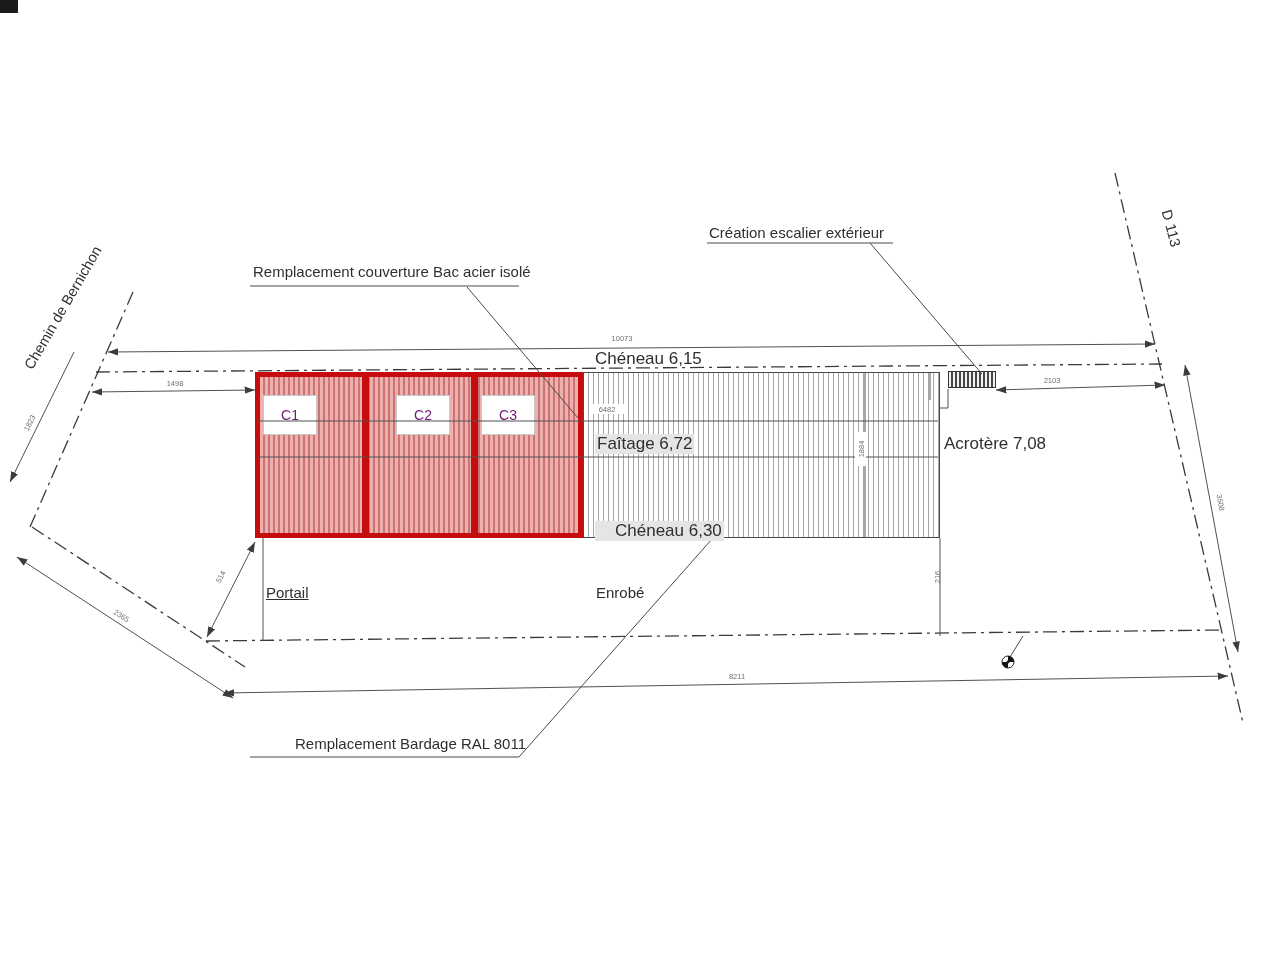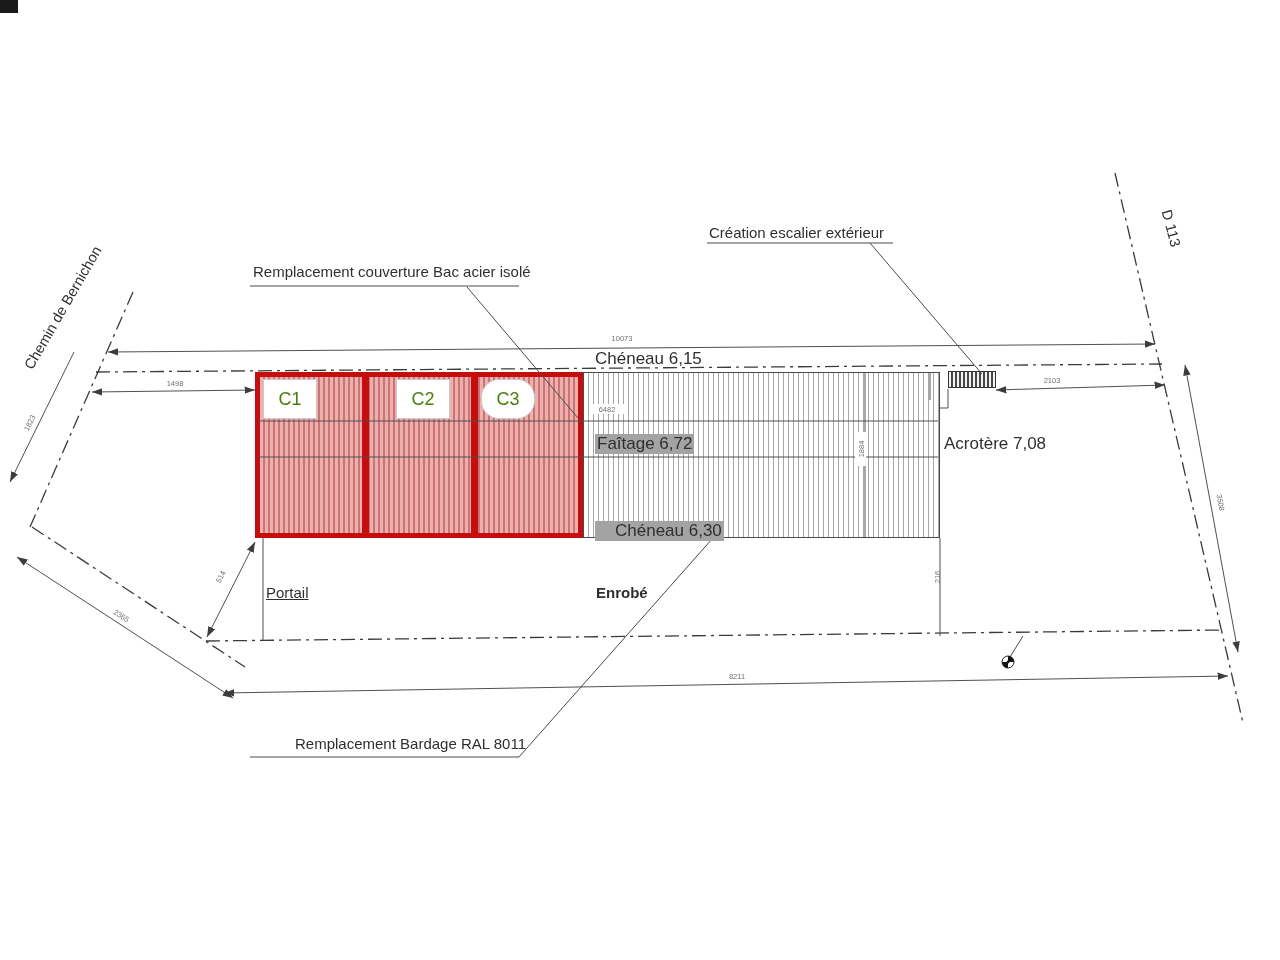--- a/index.html
+++ b/index.html
@@ -4,57 +4,57 @@
 <style>
   html,body{margin:0;padding:0;background:#ffffff;}
   .canvas{position:relative;width:1280px;height:960px;background:#fff;overflow:hidden;
           font-family:"Liberation Sans",sans-serif;color:#333;}
   .corner-mark{position:absolute;left:0;top:0;width:18px;height:13px;background:#1a1a1a;}
   
   .blk{position:absolute;box-sizing:border-box;}
   .red-section{left:255px;top:372px;width:328px;height:166px;border:5px solid #c60d0d;
      background:repeating-linear-gradient(90deg,#eeafaf 0 3px,#ca7474 3px 5px);}
   .red-divider{position:absolute;top:0;width:7px;height:156px;background:#c60d0d;}
-  .cell-box{position:absolute;top:2px;width:52px;height:38px;background:#fff;border:1px solid #c9c9c9;
-     display:flex;align-items:center;justify-content:center;font-size:18px;color:#4d7c0f;}
+  .cell-box{position:absolute;top:18px;width:52px;height:38px;background:#fff;border:1px solid #c9c9c9;
+     display:flex;align-items:center;justify-content:center;font-size:14px;color:#701a75;}
   .white-section{left:583px;top:372px;width:357px;height:166px;border:1px solid #4a4a4a;
      background:repeating-linear-gradient(90deg,#ffffff 0 4px,#a6a6a6 4px 5px);}
   .stair{left:948px;top:371px;width:48px;height:17px;border:1px solid #333;
      background:repeating-linear-gradient(90deg,#f2f2f2 0 2px,#474747 2px 4px);}
   
   svg.lines{position:absolute;left:0;top:0;pointer-events:none;}
   .bnd{stroke:#3a3a3a;stroke-width:1.3;fill:none;stroke-dasharray:14 5 3 5;}
   .dim{stroke:#3c3c3c;stroke-width:0.9;fill:none;}
   .wall{stroke:#505050;stroke-width:1;fill:none;}
   .lead{stroke:#4a4a4a;stroke-width:1;fill:none;}
   .dnum{font-family:"Liberation Sans",sans-serif;font-size:7.5px;fill:#6e6e6e;text-anchor:middle;}
   
   .lbl{position:absolute;font-size:15px;color:#2f2f2f;white-space:nowrap;}
   .lbl-big{font-size:17px;}
-  .lbl-bg{background:#a3a3a3;padding:0 2px;text-align:center;}
+  .lbl-bg{background:#e5e5e5;padding:0 2px;text-align:center;}
   .road-left{left:28px;top:360px;transform:rotate(-60deg);transform-origin:0 50%;font-size:14.5px;}
   .road-right{left:1174px;top:208px;transform:rotate(75deg);transform-origin:0 0;font-size:14.5px;}
 </style>
 </head>
 <body>
 
 <div class="canvas">
 
   <div class="corner-mark"></div>
 
   <div class="blk red-section">
     <div class="red-divider" style="left:102px;"></div>
     <div class="red-divider" style="left:211px;"></div>
     <div class="cell-box" style="left:3px;">
         <span>C1</span>
       </div>
     <div class="cell-box" style="left:112px;margin-left:24px;">
         <span>C2</span>
       </div>
-    <div class="cell-box" style="left:221px;border-radius:18px;">
+    <div class="cell-box" style="left:221px;">
         <span>C3</span>
       </div>
   </div>
 
   <div class="blk white-section"></div>
 
   <div class="blk stair"></div>
 
   <svg class="lines" width="1280" height="960" viewBox="0 0 1280 960">
     <defs>
@@ -125,15 +125,15 @@
   <div class="lbl" style="left:253px;top:263px;">Remplacement couverture Bac acier isolé</div>
   <div class="lbl" style="left:709px;top:224px;">Création escalier extérieur</div>
   <div class="lbl" style="left:295px;top:735px;">Remplacement Bardage RAL 8011</div>
 
   <div class="lbl lbl-big" style="left:595px;top:349px;">Chéneau 6,15</div>
   <div class="lbl lbl-big lbl-bg" style="left:595px;top:434px;">Faîtage 6,72</div>
   <div class="lbl lbl-big lbl-bg" style="left:595px;top:521px;padding-left:20px;">Chéneau 6,30</div>
   <div class="lbl lbl-big" style="left:944px;top:434px;">Acrotère 7,08</div>
 
   <div class="lbl" style="left:266px;top:584px;text-decoration:underline;">Portail</div>
-  <div class="lbl" style="left:596px;top:584px;font-weight:bold;">Enrobé</div>
+  <div class="lbl" style="left:596px;top:584px;">Enrobé</div>
 
 </div>
 
 </body></html>

